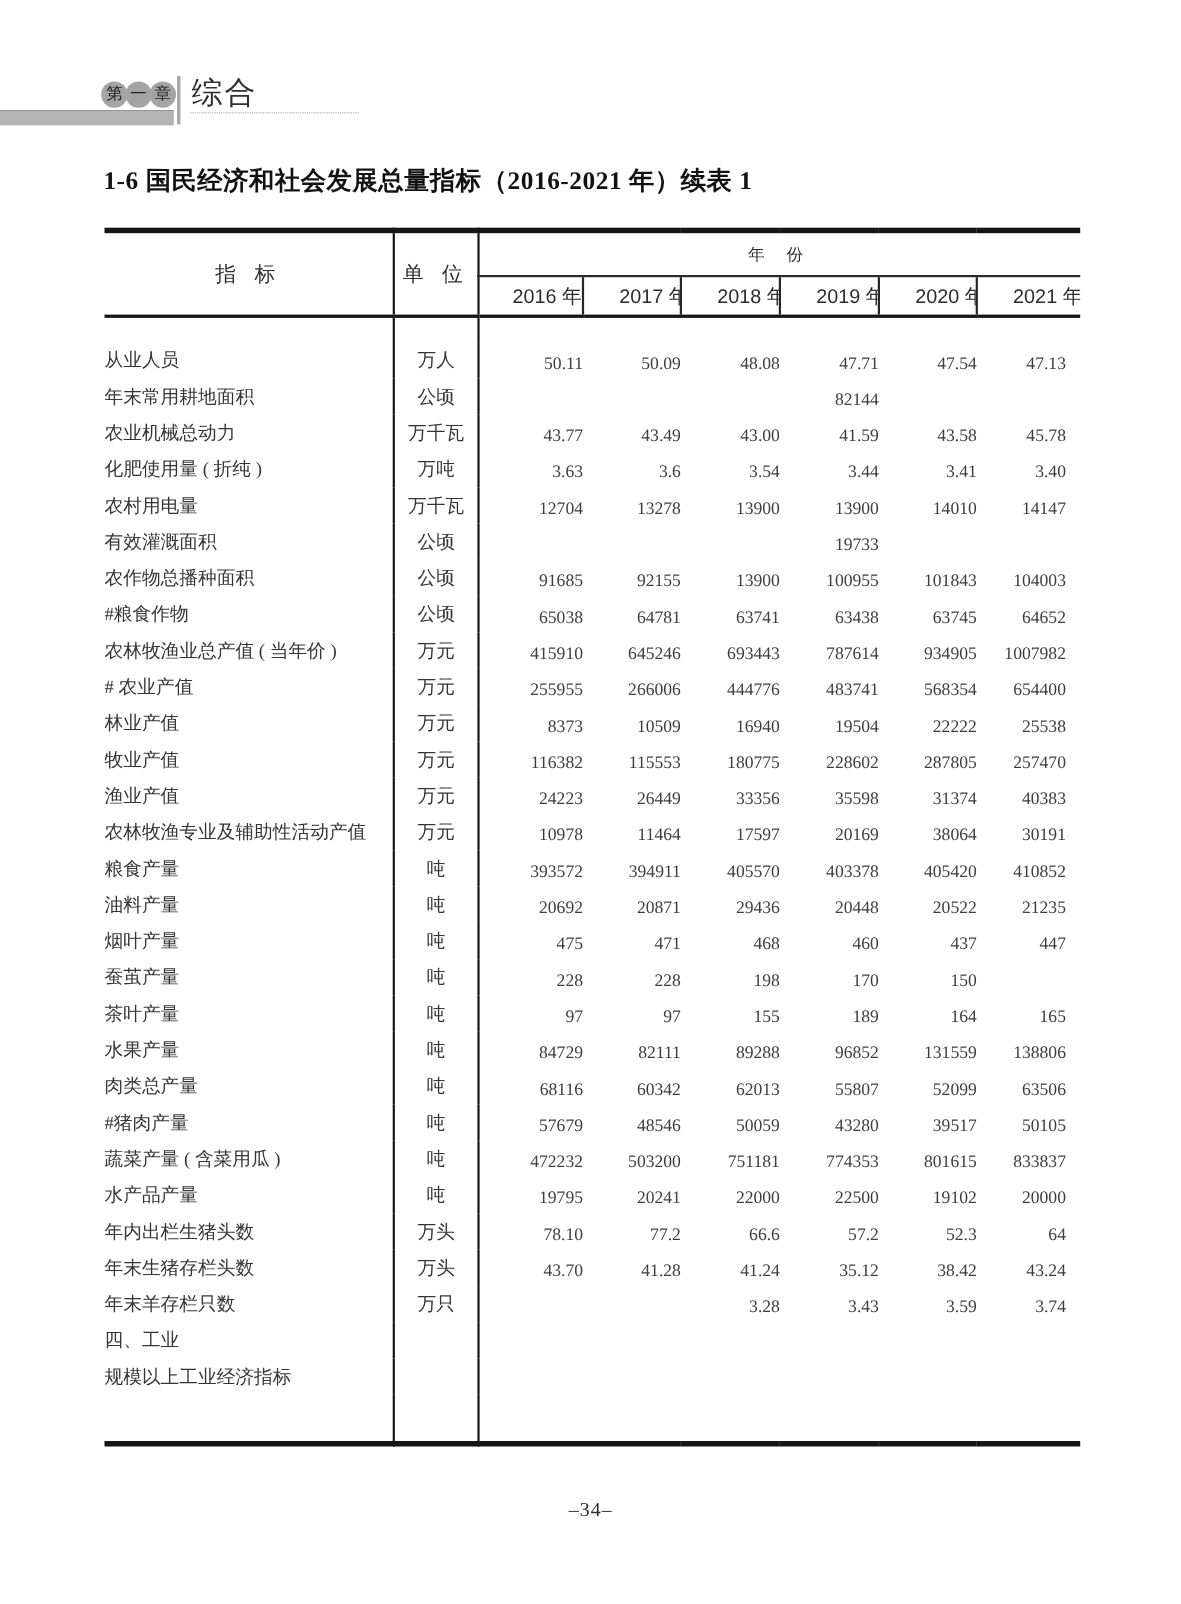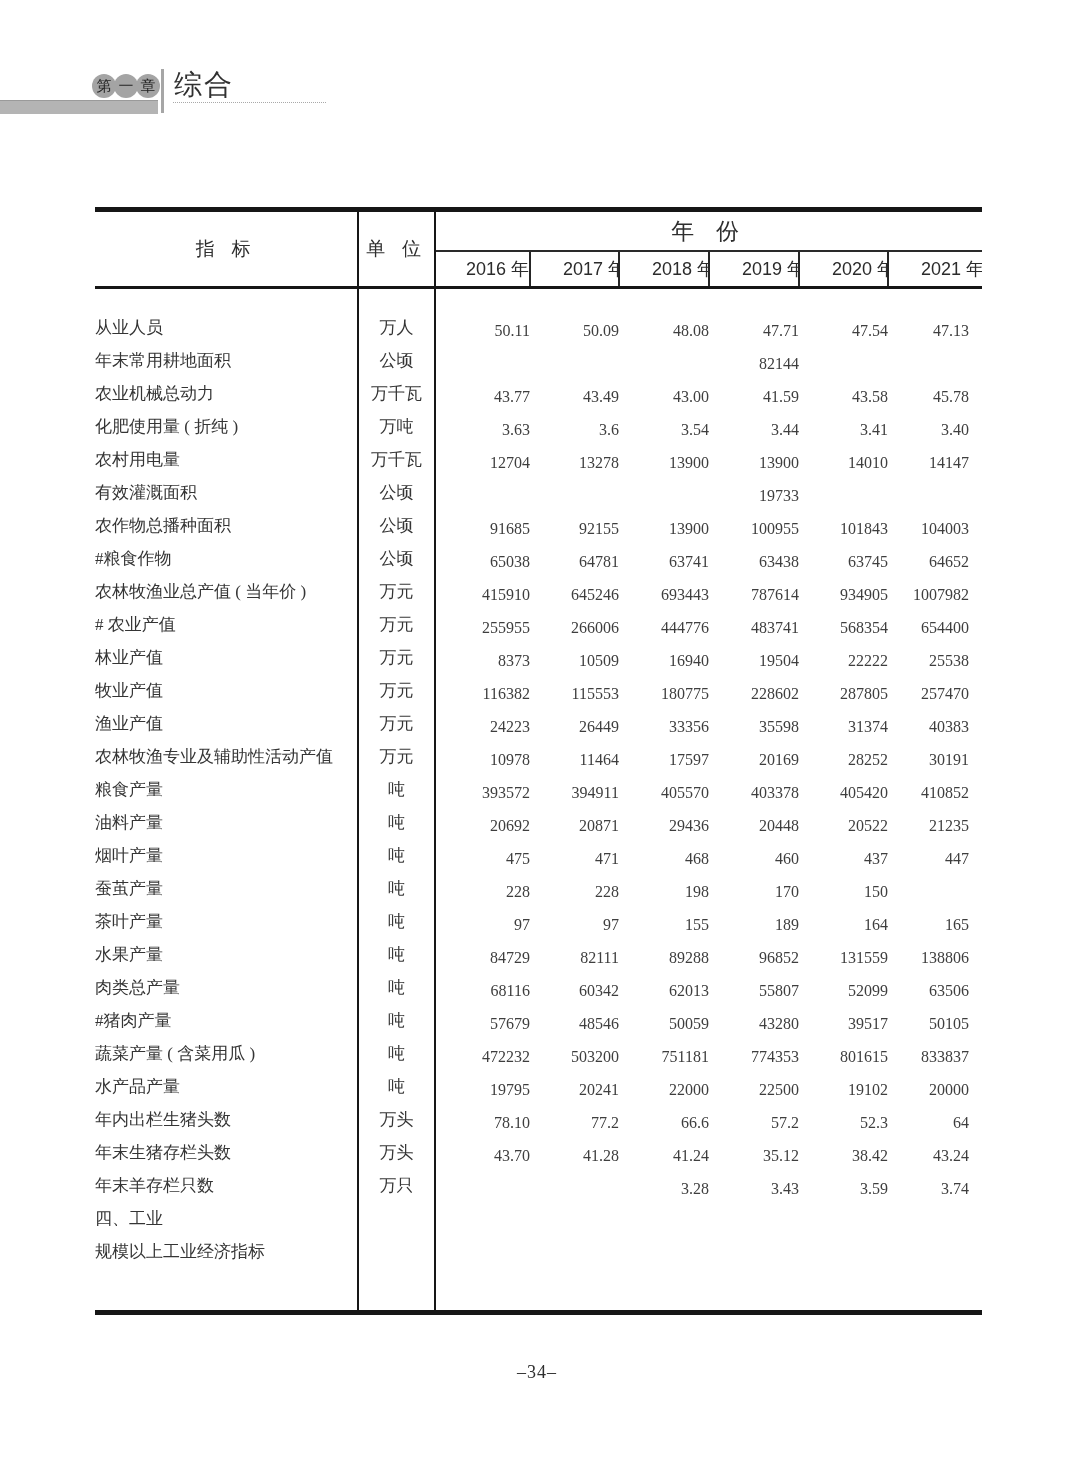--- a/index.html
+++ b/index.html
@@ -18,21 +18,21 @@
   
   .table-title{position:absolute;left:94px;top:149px;font-size:23px;font-weight:bold;color:#121212;letter-spacing:0.5px;}
 
   
   .main-table{position:absolute;left:95px;top:207px;width:887px;border-collapse:collapse;table-layout:fixed;
     border-top:5px solid #161616;border-bottom:5px solid #161616;}
   .main-table th,.main-table td{padding:0;margin:0;font-weight:normal;overflow:hidden;white-space:nowrap;}
 
   .th-indicator,.th-unit{font-size:19px;color:#2e2e2e;text-align:center;letter-spacing:6px;
     border-right:2px solid #161616;border-bottom:3px solid #161616;}
-  .th-yeargroup{font-size:23px;color:#2e2e2e;text-align:center;height:38px;letter-spacing:8px;
+  .th-yeargroup{font-size:15px;color:#2e2e2e;text-align:center;height:38px;letter-spacing:8px;
     border-bottom:2px solid #2a2a2a;}
   .year-row th{height:34px;font-size:18px;color:#2b2b2b;text-align:right;
     font-family:"Liberation Sans","DejaVu Sans",sans-serif;border-bottom:3px solid #161616;}
   .year-row th + th{border-left:2px solid #262626;padding-left:32px;}
 
   .cell-indicator{font-size:17px;color:#353535;text-align:left;border-right:2px solid #161616;}
   .cell-unit{font-size:17px;color:#353535;text-align:center;border-right:2px solid #161616;}
   .cell-value{font-size:16px;color:#3e3e3e;text-align:right;padding-right:7px;position:relative;top:3px;}
   .cell-value.last{padding-right:13px;}
   .ind-0{padding-left:7px;}
@@ -54,20 +54,21 @@
   <div class="chapter-badge">
       <div class="badge-circle">第</div>
       <div class="badge-circle">一</div>
       <div class="badge-circle">章</div>
     </div>
   <div class="chapter-divider"></div>
   <div class="chapter-title">综合</div>
   <div class="chapter-rule"></div>
   <div class="chapter-bar"></div>
 
+  <div class="table-title">1-6  国民经济和社会发展总量指标（2016-2021 年）续表 1</div>
 
   <table class="main-table">
     <colgroup>
       <col style="width:263px">
         <col style="width:77px">
       <col style="width:95px">
         <col style="width:89px">
         <col style="width:90px">
       <col style="width:90px">
         <col style="width:89px">
@@ -229,21 +230,21 @@
           <td class="cell-value">31374</td>
           <td class="cell-value last">40383</td>
         </tr>
         <tr class="data-row">
           <td class="cell-indicator ind-2">农林牧渔专业及辅助性活动产值</td>
           <td class="cell-unit">万元</td>
           <td class="cell-value">10978</td>
           <td class="cell-value">11464</td>
           <td class="cell-value">17597</td>
           <td class="cell-value">20169</td>
-          <td class="cell-value">28252</td>
+          <td class="cell-value">38064</td>
           <td class="cell-value last">30191</td>
         </tr>
         <tr class="data-row">
           <td class="cell-indicator ind-0">粮食产量</td>
           <td class="cell-unit">吨</td>
           <td class="cell-value">393572</td>
           <td class="cell-value">394911</td>
           <td class="cell-value">405570</td>
           <td class="cell-value">403378</td>
           <td class="cell-value">405420</td>

